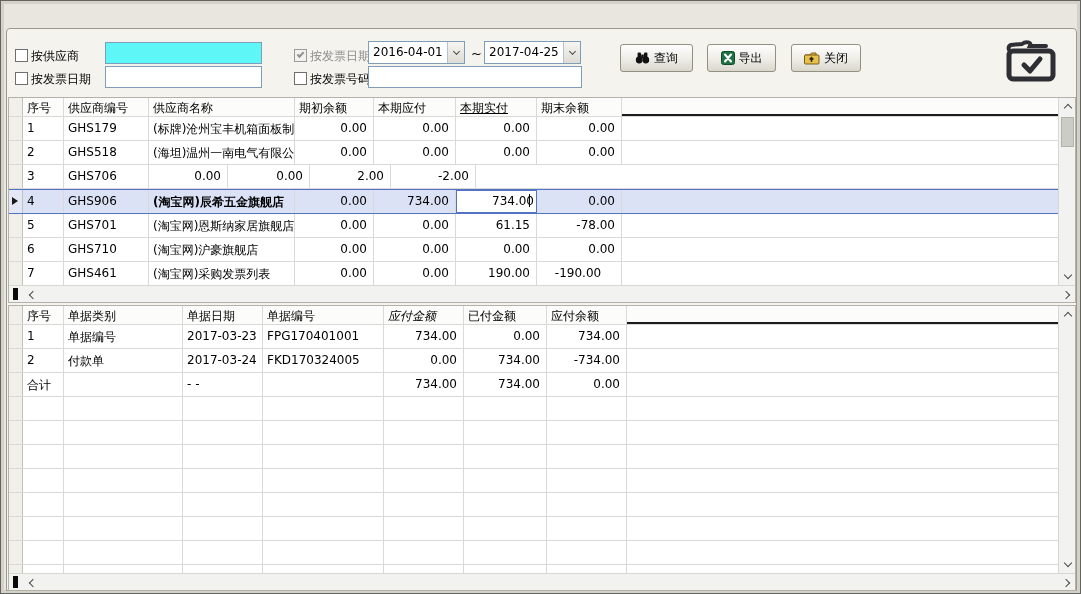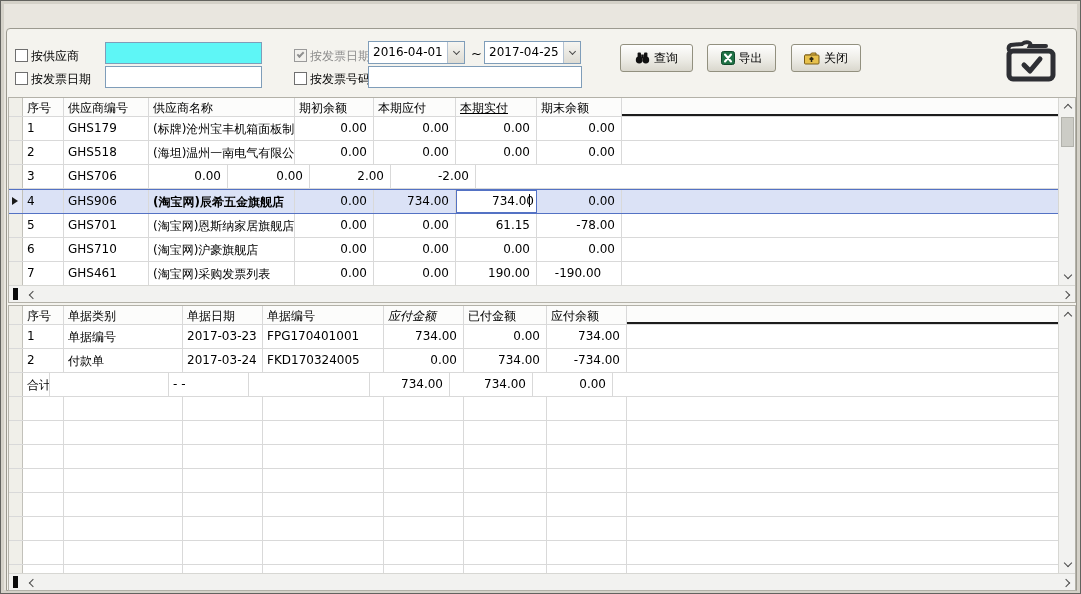--- a/index.html
+++ b/index.html
@@ -309,21 +309,21 @@
             <div class="gcell " style="width: 119px;">付款单</div>
             <div class="gcell " style="width: 80px;">2017-03-24</div>
             <div class="gcell " style="width: 121px;">FKD170324005</div>
             <div class="gcell num" style="width: 80px;">0.00</div>
             <div class="gcell num" style="width: 83px;">734.00</div>
             <div class="gcell num" style="width: 80px;">-734.00</div>
             <div class="gcell filler"></div>
           </div>
           <div class="grow">
             <div class="gcell rowhead" style="width: 14px;"></div>
-            <div class="gcell " style="width: 27px; font-family: Liberation Mono, monospace;">合计</div>
+            <div class="gcell " style="width: 41px; font-family: Liberation Mono, monospace;">合计</div>
             <div class="gcell " style="width: 119px;"></div>
             <div class="gcell " style="width: 80px;">- -</div>
             <div class="gcell " style="width: 121px;"></div>
             <div class="gcell num" style="width: 80px;">734.00</div>
             <div class="gcell num" style="width: 83px;">734.00</div>
             <div class="gcell num" style="width: 80px;">0.00</div>
             <div class="gcell filler"></div>
           </div>
           <div class="grow">
             <div class="gcell rowhead" style="width: 14px;"></div>

